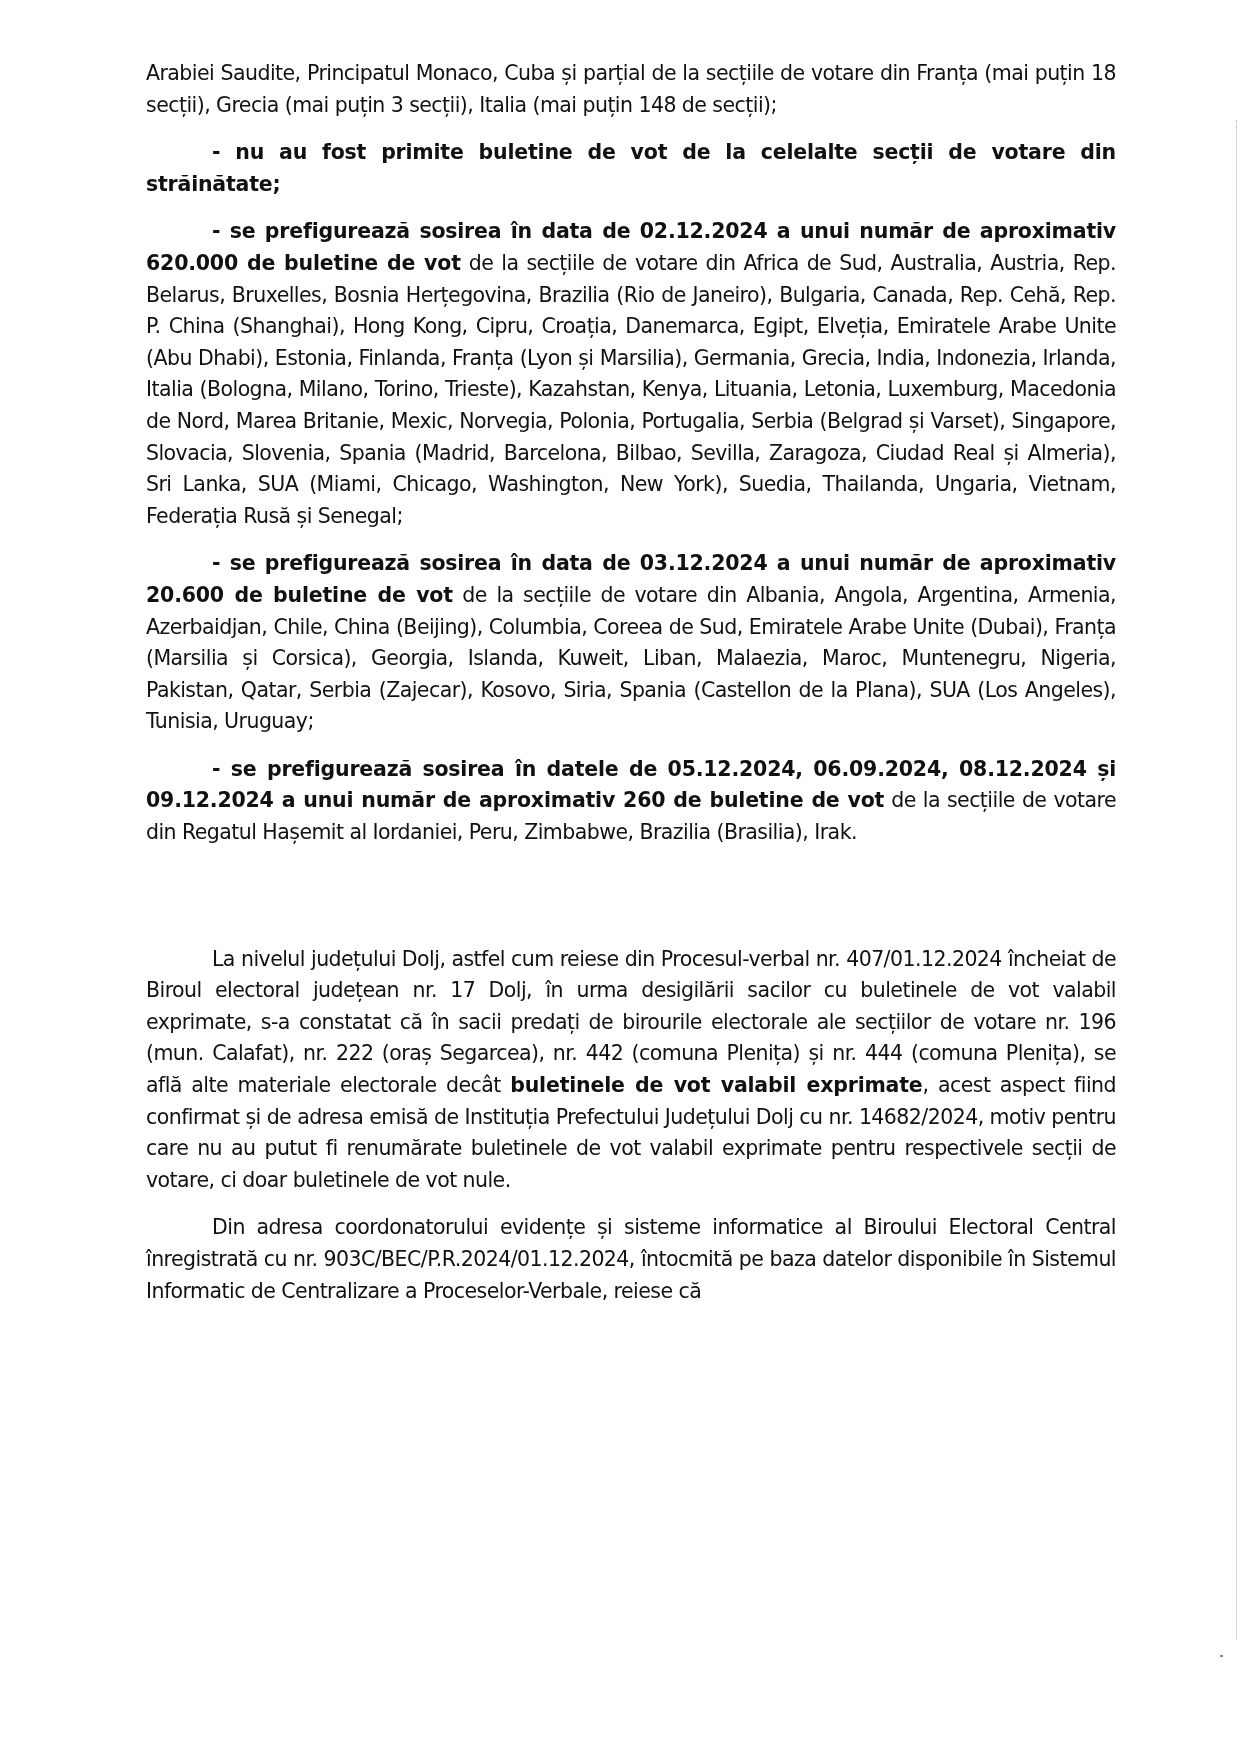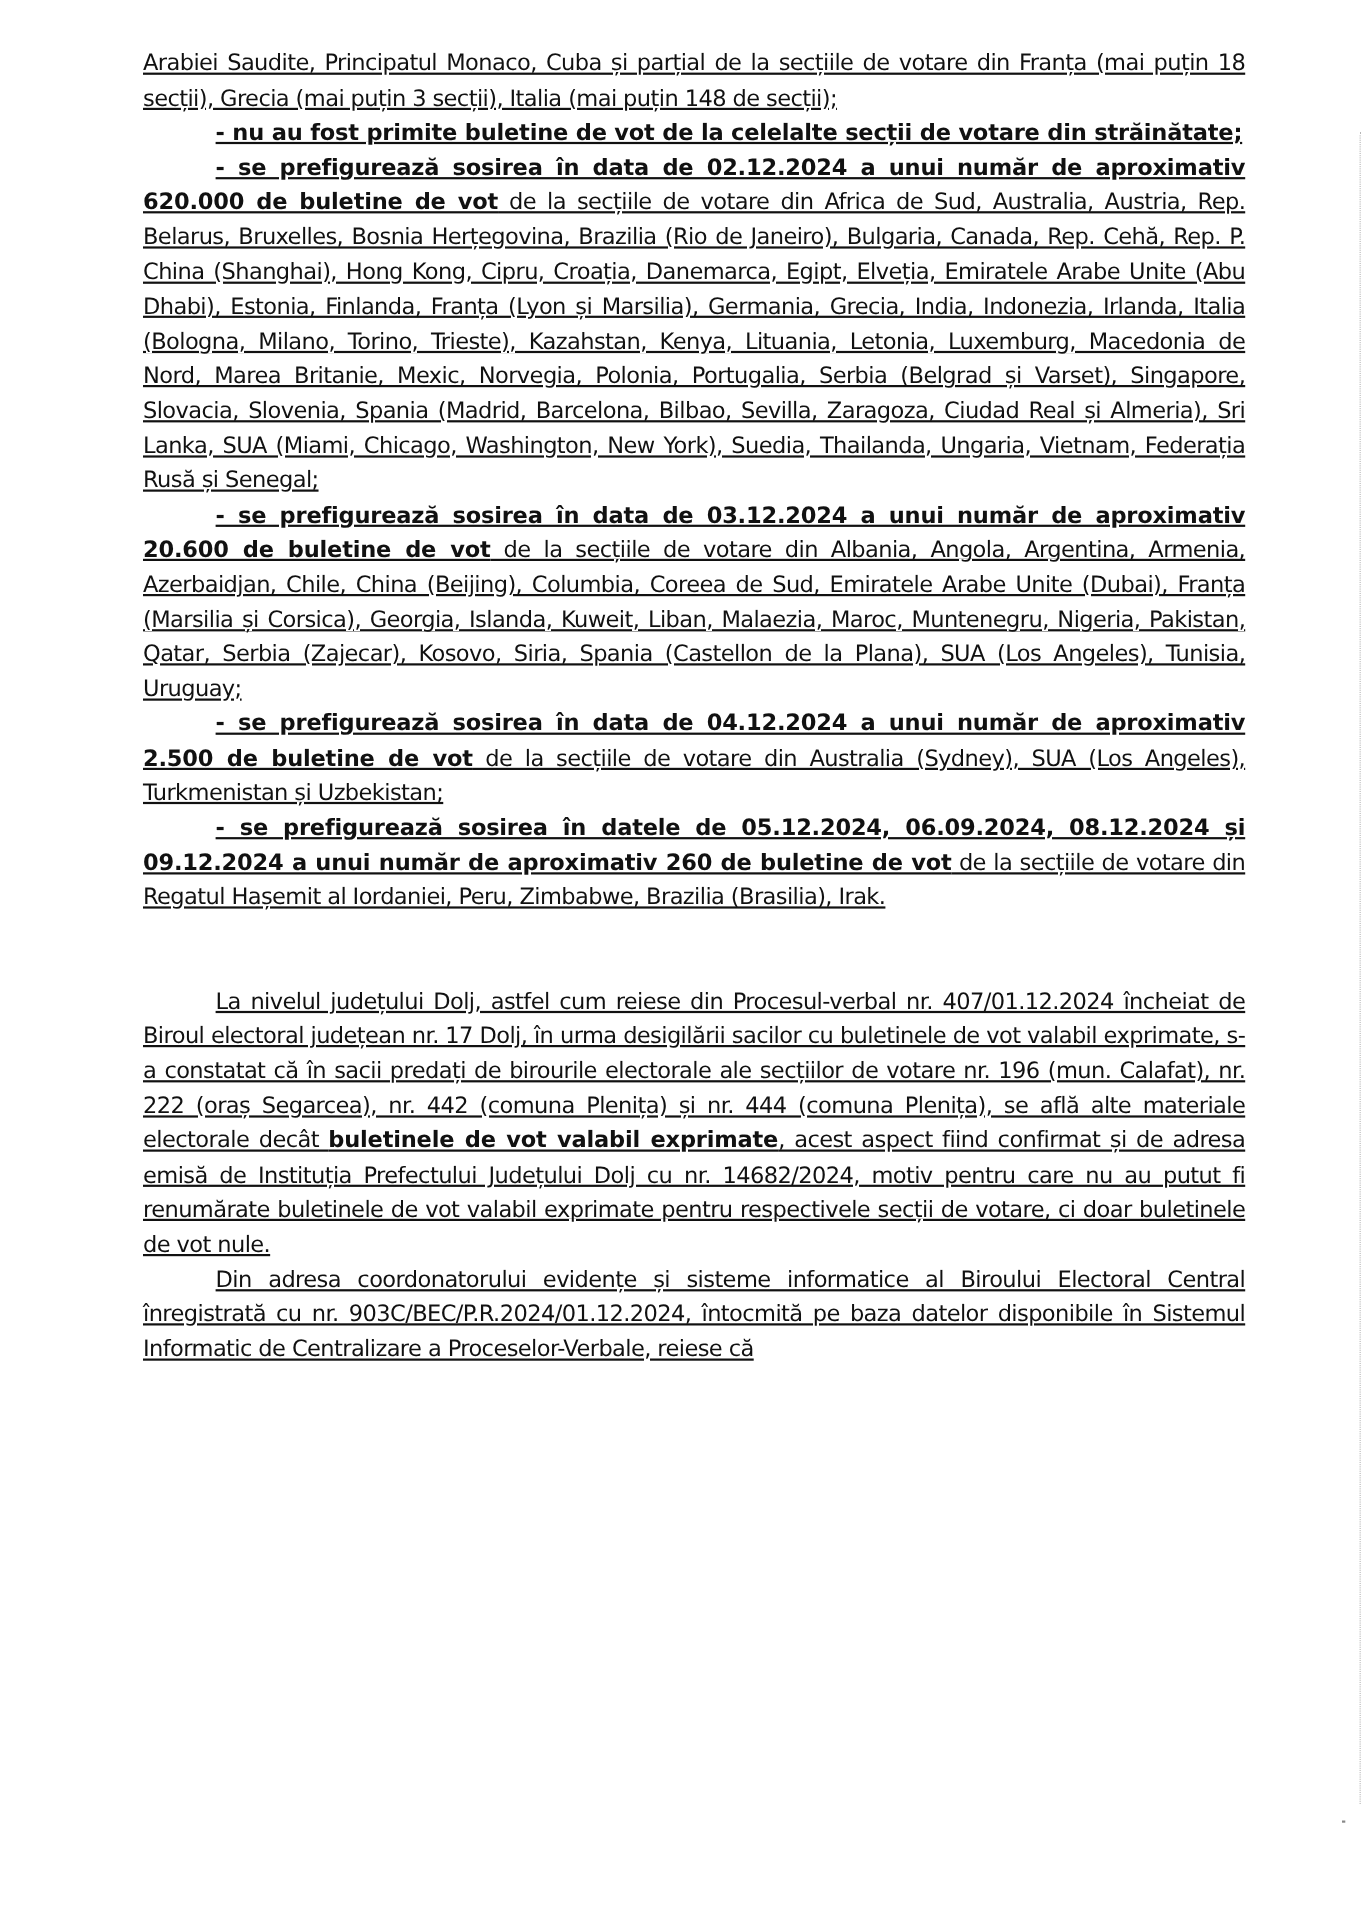--- a/index.html
+++ b/index.html
@@ -19,24 +19,23 @@
       position: absolute;
       left: 130px;
       top: 42px;
       width: 1002px;
       font-size: 20.5px;
       line-height: 31.6px;
       letter-spacing: -0.55px;
       word-spacing: 0px;
     }
     .page p {
-      margin: 0;
+      margin: 16px;
       text-align: justify;
       text-justify: inter-word;
-      text-decoration: underline;
     }
     .indent {
       text-indent: 66px;
     }
     .b {
       font-weight: bold;
       letter-spacing: -0.2px;
     }
     .gap {
       height: 63px;
@@ -68,23 +67,20 @@
   <p class="indent">
     <span class="b">- nu au fost primite buletine de vot de la celelalte secții de votare din străinătate;</span>
   </p>
   <p class="indent">
     <span class="b">- se prefigurează sosirea în data de 02.12.2024 a unui număr de aproximativ 620.000 de buletine de vot</span><span> de la secțiile de votare din Africa de Sud, Australia, Austria, Rep. Belarus, Bruxelles, Bosnia Herțegovina, Brazilia (Rio de Janeiro), Bulgaria, Canada, Rep. Cehă, Rep. P. China (Shanghai), Hong Kong, Cipru, Croația, Danemarca, Egipt, Elveția, Emiratele Arabe Unite (Abu Dhabi), Estonia, Finlanda, Franța (Lyon și Marsilia), Germania, Grecia, India, Indonezia, Irlanda, Italia (Bologna, Milano, Torino, Trieste), Kazahstan, Kenya, Lituania, Letonia, Luxemburg, Macedonia de Nord, Marea Britanie,  Mexic, Norvegia, Polonia, Portugalia, Serbia (Belgrad și Varset), Singapore, Slovacia, Slovenia, Spania (Madrid, Barcelona, Bilbao, Sevilla, Zaragoza, Ciudad Real și Almeria), Sri Lanka, SUA (Miami, Chicago, Washington, New York), Suedia, Thailanda, Ungaria, Vietnam, Federația Rusă și Senegal;</span>
   </p>
   <p class="indent">
     <span class="b">- se prefigurează sosirea în data de 03.12.2024 a unui număr de aproximativ 20.600 de buletine de vot</span><span> de la secțiile de votare din Albania, Angola, Argentina, Armenia, Azerbaidjan, Chile, China (Beijing), Columbia, Coreea de Sud, Emiratele Arabe Unite  (Dubai), Franța (Marsilia și Corsica), Georgia, Islanda, Kuweit, Liban, Malaezia, Maroc, Muntenegru, Nigeria, Pakistan, Qatar, Serbia (Zajecar), Kosovo, Siria, Spania (Castellon de la Plana), SUA (Los Angeles), Tunisia, Uruguay;</span>
   </p>
   <p class="indent">
-    <span class="b">- se prefigurează sosirea în data de 04.12.2024 a unui număr de aproximativ 2.500 de buletine de vot</span><span> de la secțiile de votare din Australia (Sydney), SUA (Los Angeles), Turkmenistan și Uzbekistan;</span>
-  </p>
-  <p class="indent">
     <span class="b">- se prefigurează sosirea în datele de 05.12.2024, 06.09.2024, 08.12.2024 și 09.12.2024 a unui număr de aproximativ 260 de buletine de vot</span><span> de la secțiile de votare din Regatul Hașemit al Iordaniei, Peru, Zimbabwe, Brazilia (Brasilia), Irak.</span>
   </p>
 
   <div class="gap"></div>
 
   <p class="indent">
     <span>La nivelul județului Dolj, astfel cum reiese din Procesul-verbal nr. 407/01.12.2024 încheiat de  Biroul electoral județean nr. 17 Dolj, în urma desigilării sacilor cu buletinele de vot valabil exprimate, s-a constatat că în sacii predați de birourile electorale ale secțiilor de votare nr. 196 (mun. Calafat), nr. 222 (oraș Segarcea), nr. 442 (comuna Plenița) și nr. 444 (comuna Plenița), se află alte materiale electorale decât </span><span class="b">buletinele de vot valabil exprimate</span><span>, acest aspect fiind confirmat și de adresa emisă de Instituția Prefectului Județului Dolj cu nr. 14682/2024, motiv pentru care nu au putut fi renumărate buletinele de vot valabil exprimate pentru respectivele secții de votare, ci doar buletinele de vot nule.</span>
   </p>
   <p class="indent">
     <span>Din adresa coordonatorului evidențe și sisteme informatice al Biroului Electoral Central înregistrată cu nr. 903C/BEC/P.R.2024/01.12.2024, întocmită pe baza datelor disponibile în Sistemul Informatic de Centralizare a Proceselor-Verbale, reiese că</span>

